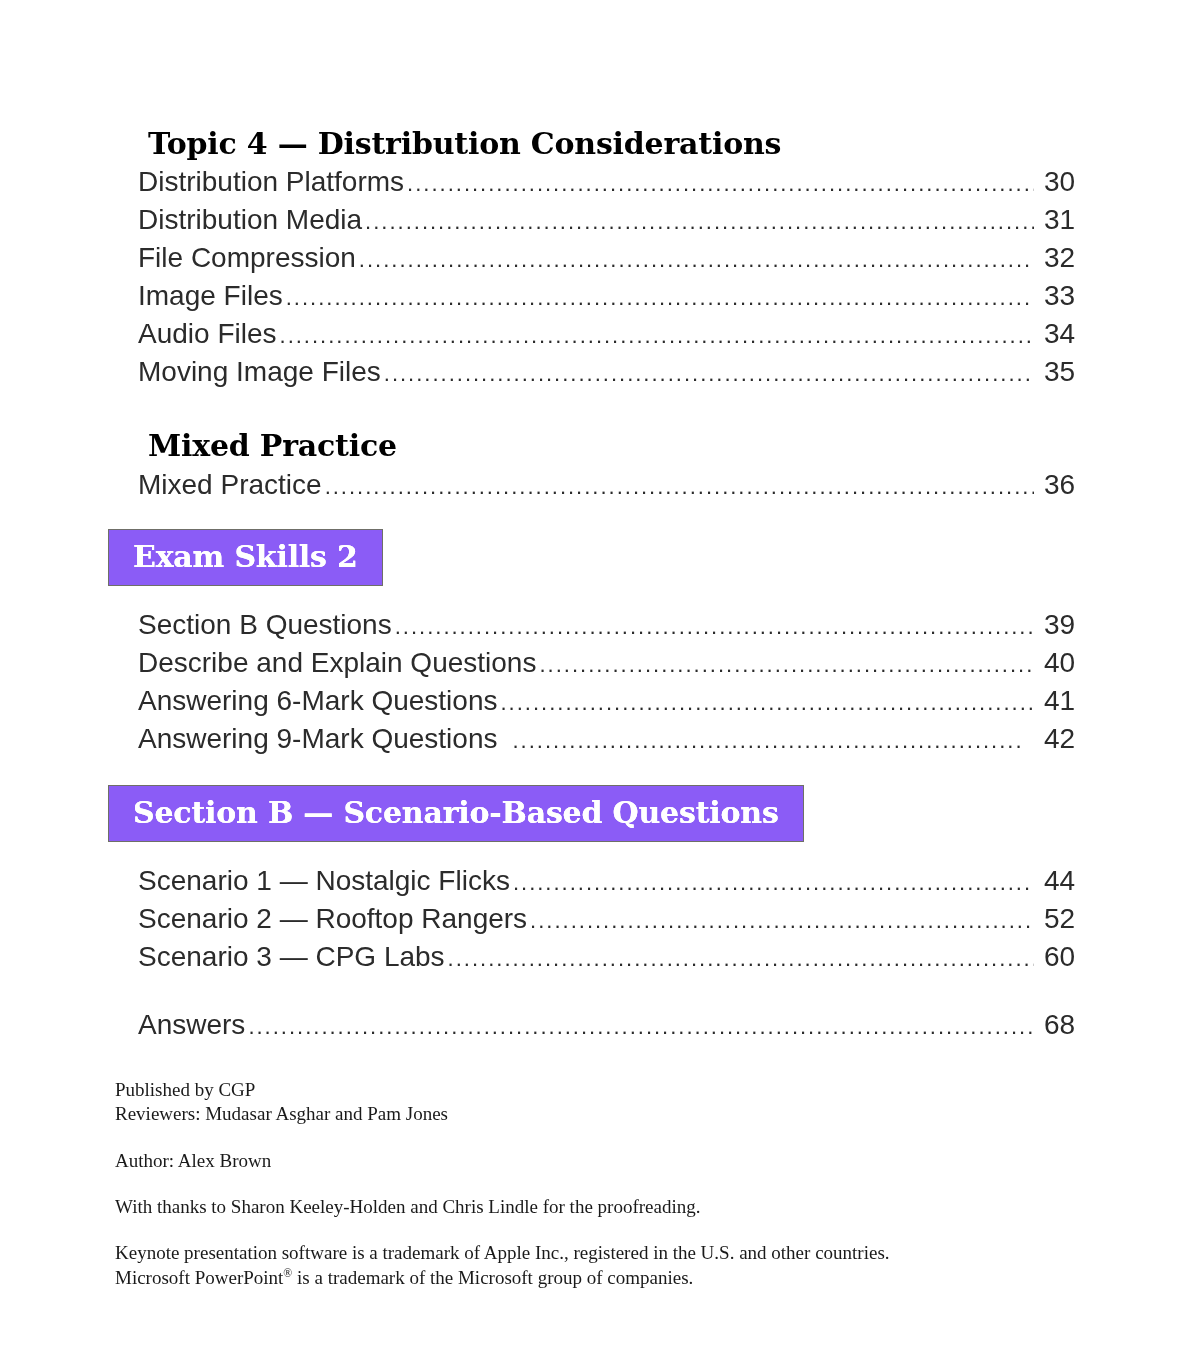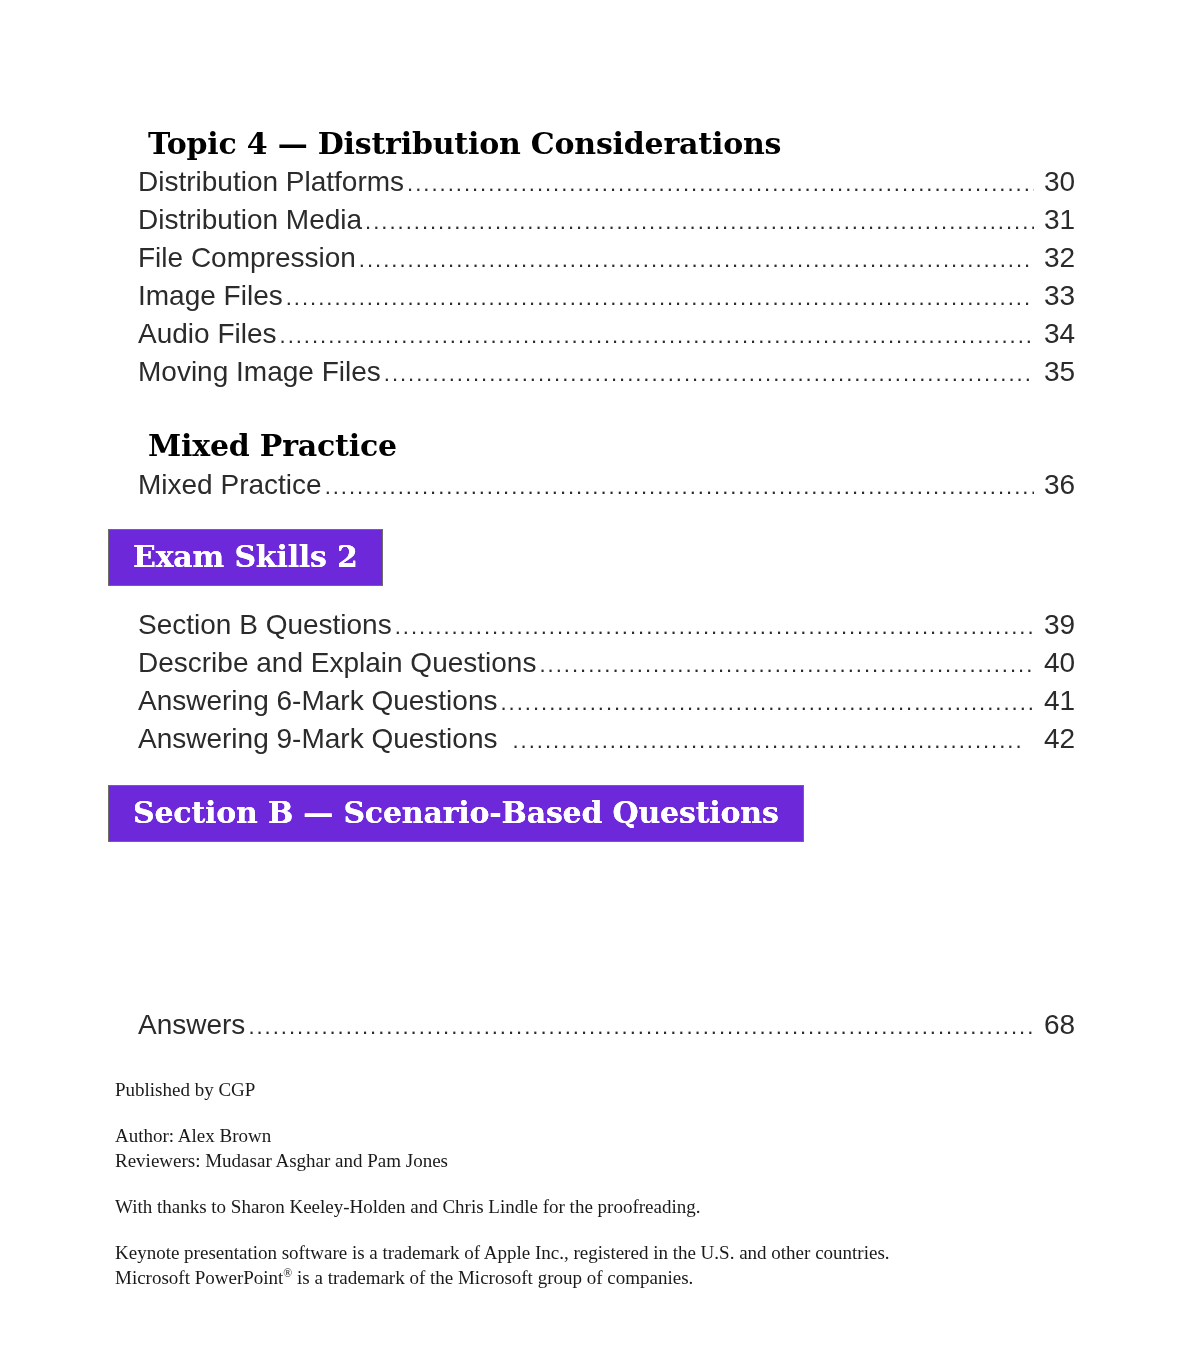--- a/index.html
+++ b/index.html
@@ -31,21 +31,21 @@
     font-size: 30px;
     letter-spacing: -0.2px;
     color: #000000;
     margin: 18px;
     padding: 0;
   }
 
   
   .banner {
     display: inline-block;
-    background: #6d28d9;
+    background: #8b5cf6;
     border: 1px solid #6f6f68;
     color: #ffffff;
     font-family: "DejaVu Serif", serif;
     font-weight: bold;
     font-size: 30px;
     letter-spacing: -0.2px;
     padding: 9px 24px 11px 24px;
     box-sizing: border-box;
     text-shadow: 0 0 0 #fff;
   }
@@ -182,36 +182,53 @@
       <span class="toc-title">Answering 9-Mark Questions</span>
       <span class="toc-dots"></span>
       <span class="toc-page">42</span>
     </li>
   </ul>
 
   <div class="banner-wrap" style="position:absolute; left:108px; top:785px;">
     <div class="banner">Section B — Scenario-Based Questions</div>
   </div>
 
+  <ul class="toc-list" style="position:absolute; left:138px; top:857px; width:950px;">
+    <li class="toc-row" style="height:38px;">
+      <span class="toc-title">Scenario 1 — Nostalgic Flicks</span>
+      <span class="toc-dots"></span>
+      <span class="toc-page">44</span>
+    </li>
+    <li class="toc-row" style="height:38px;">
+      <span class="toc-title">Scenario 2 — Rooftop Rangers</span>
+      <span class="toc-dots"></span>
+      <span class="toc-page">52</span>
+    </li>
+    <li class="toc-row" style="height:38px;">
+      <span class="toc-title">Scenario 3 — CPG Labs</span>
+      <span class="toc-dots"></span>
+      <span class="toc-page">60</span>
+    </li>
+  </ul>
 
   <ul class="toc-list" style="position:absolute; left:138px; top:1001px; width:950px;">
     <li class="toc-row" style="height:38px;">
       <span class="toc-title">Answers</span>
       <span class="toc-dots"></span>
       <span class="toc-page">68</span>
     </li>
   </ul>
 
   <div class="imprint" style="position:absolute; left:115px; top:1078px; width:1000px;">
 
     <p>Published by CGP</p>
 
 
+    <p>Reviewers:  Mudasar Asghar and Pam Jones</p>
     <p style="margin-top:22px;">Author:  Alex Brown</p>
-    <p>Reviewers:  Mudasar Asghar and Pam Jones</p>
 
     <p style="margin-top:22px;">With thanks to Sharon Keeley-Holden and Chris Lindle for the proofreading.</p>
 
     <p style="margin-top:22px;">Keynote presentation software is a trademark of Apple Inc., registered in the U.S. and other countries.</p>
     <p><span>Microsoft PowerPoint</span><sup class="reg">®</sup><span> is a trademark of the Microsoft group of companies.</span></p>
 
   </div>
 
 </div>
 

